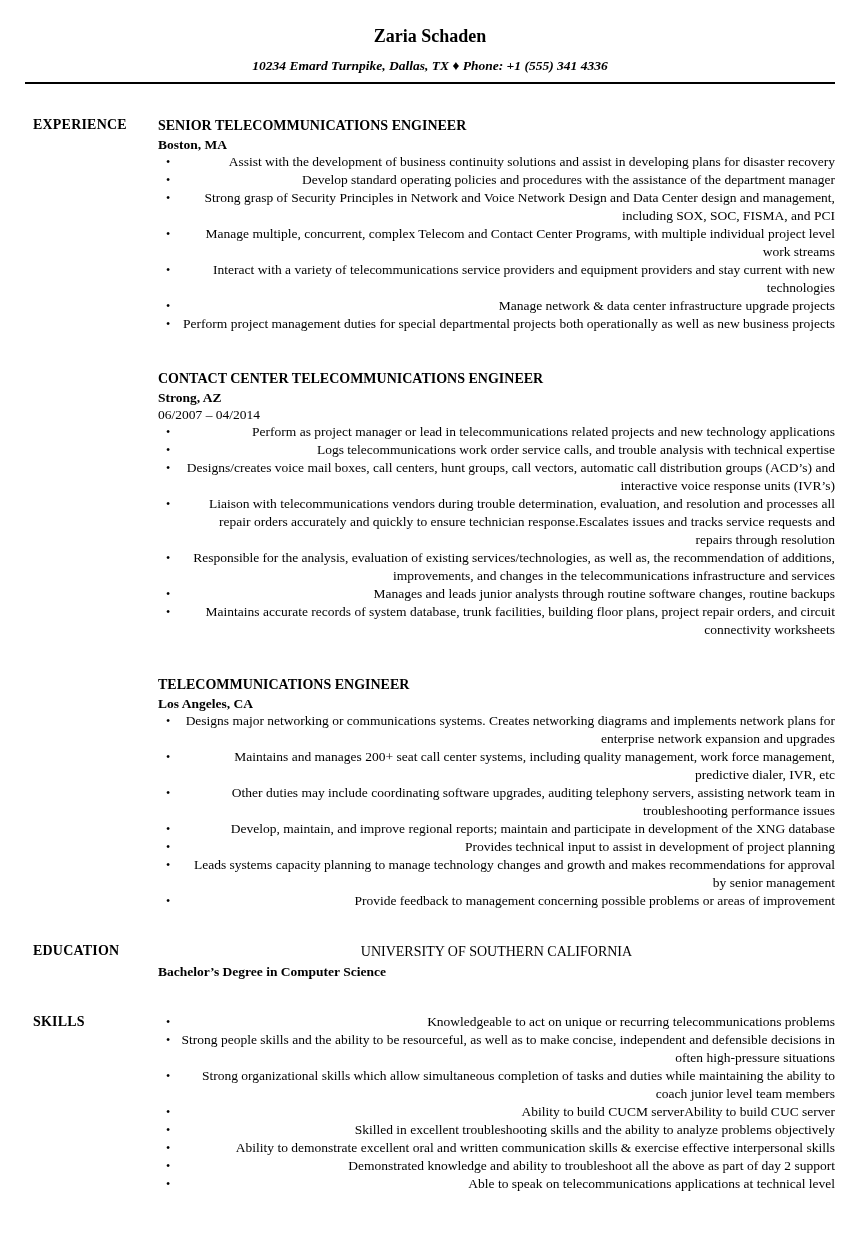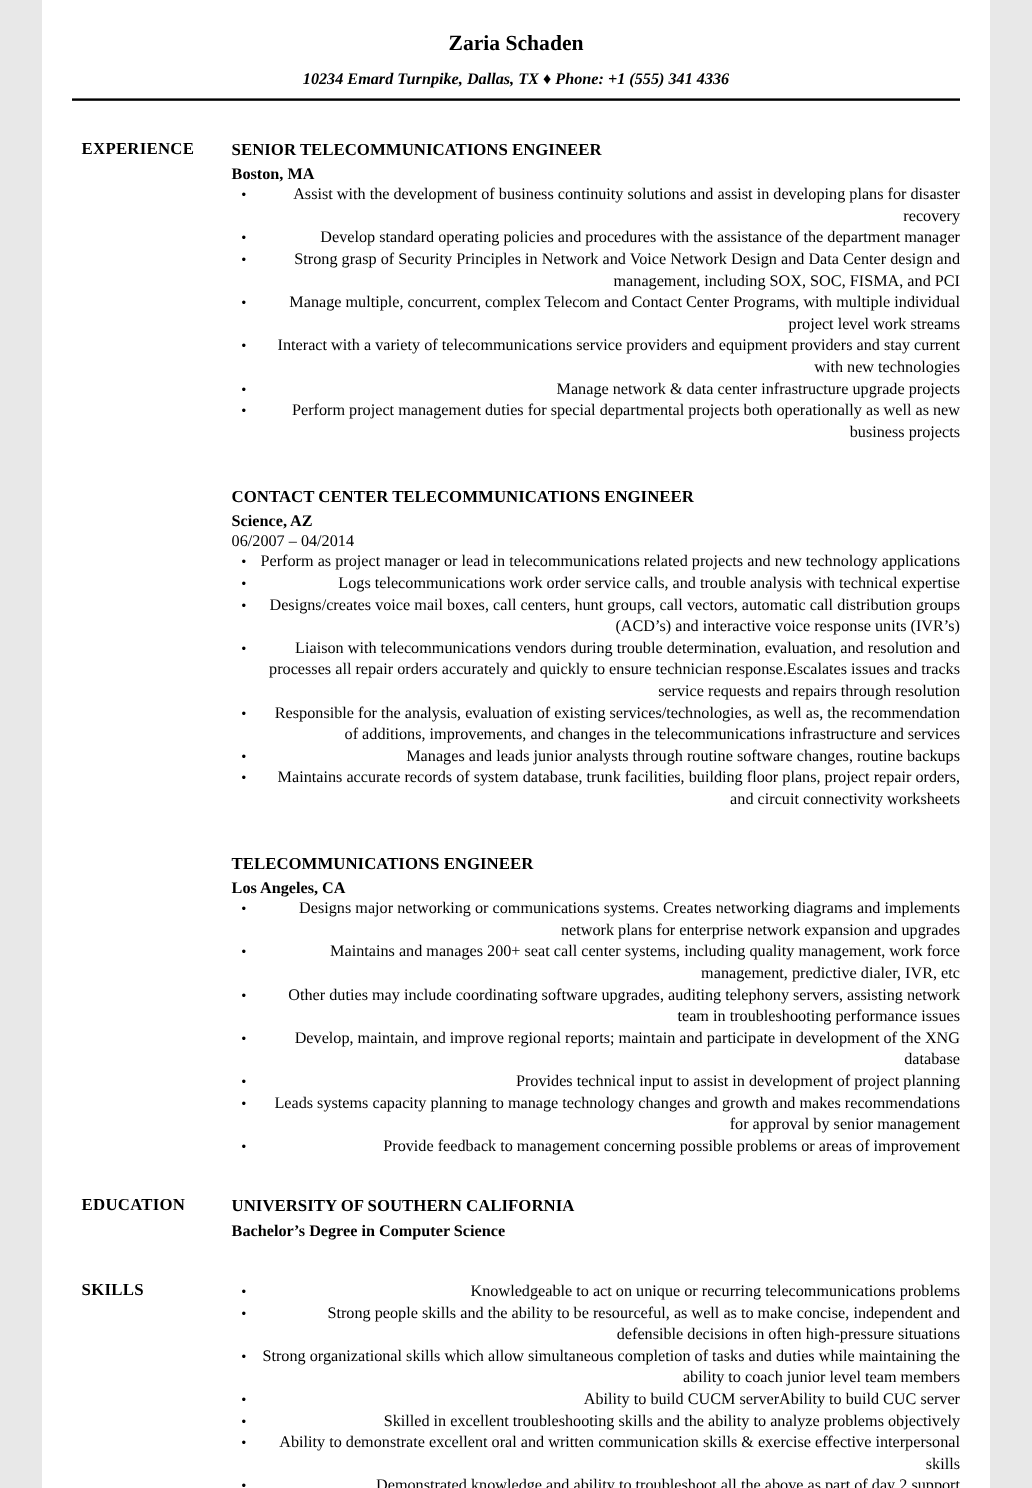--- a/index.html
+++ b/index.html
@@ -1,19 +1,19 @@
 <!DOCTYPE html>
 <html><head>
 <meta charset="utf-8">
 <style>
   * { margin: 0; padding: 0; box-sizing: border-box; }
   html, body { background: #e8e8e8; }
   .page {
     position: relative;
-    width: 790px;
+    width: 860px;
     height: 1240px;
     margin: 0 auto;
     background: #ffffff;
     color: #000000;
     font-family: "Liberation Serif", "DejaVu Serif", serif;
     font-size: 13.5px;
     line-height: 18px;
     overflow: hidden;
   }
   .header { text-align: center; padding-top: 26px; }
@@ -64,22 +64,23 @@
   li.bullet .dot {
     width: 14px;
     margin-left: 8px;
     flex: 0 0 14px;
     text-align: left;
     font-size: 12px;
   }
   li.bullet .btext { flex: 1; text-align: right; }
   .edu-school {
     font-size: 14px;
-    font-weight: bold;
+    font-weight: normal;
     line-height: 20px;
+    text-align: center;
   }
   .edu-degree {
     font-weight: bold;
     line-height: 19px;
   }
 </style>
 </head>
 <body>
 
 <div class="page">
@@ -126,21 +127,21 @@
               </li>
               <li class="bullet">
                 <span class="dot">•</span>
                 <span class="btext">Perform project management duties for special departmental projects both operationally as well as new business projects</span>
               </li>
             </ul>
   </div>
 
   <div class="job">
     <div class="job-title">CONTACT CENTER TELECOMMUNICATIONS ENGINEER</div>
-    <div class="job-location">Science, AZ</div>
+    <div class="job-location">Strong, AZ</div>
     <div class="job-dates">06/2007 – 04/2014</div>
     <ul class="bullets">
               <li class="bullet">
                 <span class="dot">•</span>
                 <span class="btext">Perform as project manager or lead in telecommunications related projects and new technology applications</span>
               </li>
               <li class="bullet">
                 <span class="dot">•</span>
                 <span class="btext">Logs telecommunications work order service calls, and trouble analysis with technical expertise</span>
               </li>

